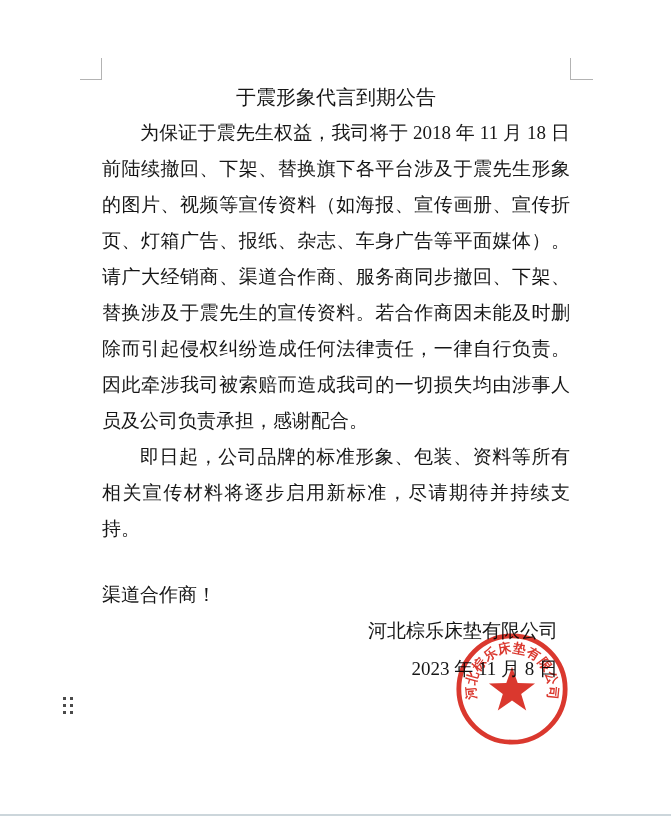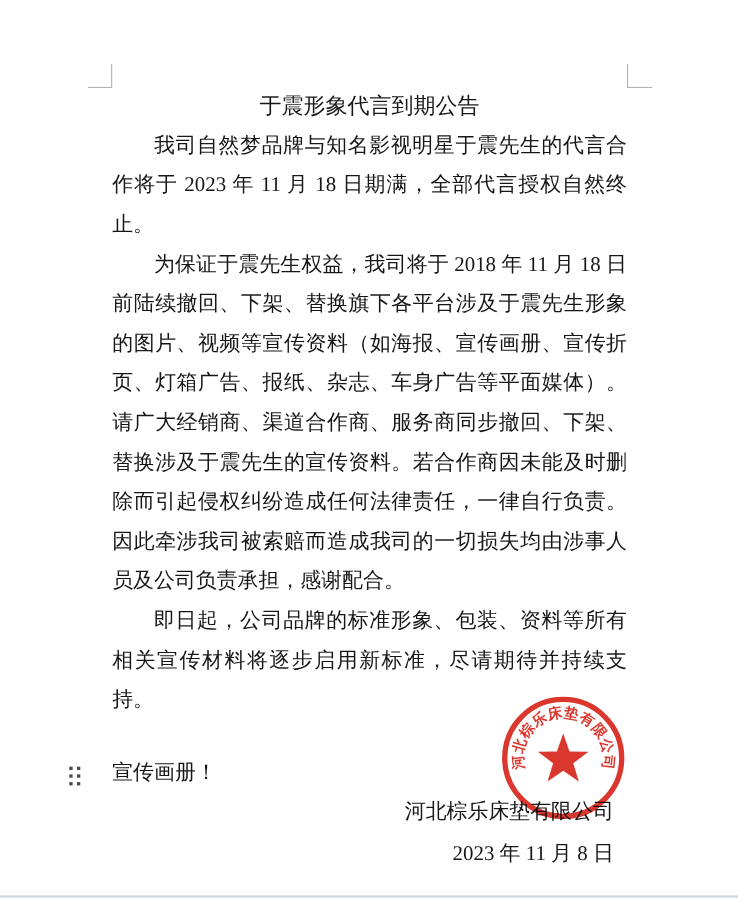--- a/index.html
+++ b/index.html
@@ -49,24 +49,23 @@
 </head>
 <body>
 
 <div class="page">
 
   <div class="mark mark-tl"></div>
   <div class="mark mark-tr"></div>
 
   <div class="textarea">
     <h1 class="doc-title">于震形象代言到期公告</h1>
-    <p class="para">我司自然梦品牌与知名影视明星于震先生的代言合作将于 2023 年 11 月 18 日期满，全部代言授权自然终止。</p>
     <p class="para">为保证于震先生权益，我司将于 2018 年 11 月 18 日前陆续撤回、下架、替换旗下各平台涉及于震先生形象的图片、视频等宣传资料（如海报、宣传画册、宣传折页、灯箱广告、报纸、杂志、车身广告等平面媒体）。请广大经销商、渠道合作商、服务商同步撤回、下架、替换涉及于震先生的宣传资料。若合作商因未能及时删除而引起侵权纠纷造成任何法律责任，一律自行负责。因此牵涉我司被索赔而造成我司的一切损失均由涉事人员及公司负责承担，感谢配合。</p>
     <p class="para">即日起，公司品牌的标准形象、包装、资料等所有相关宣传材料将逐步启用新标准，尽请期待并持续支持。</p>
-    <p class="closing">宣传画册！</p>
+    <p class="closing">渠道合作商！</p>
     <p class="sig">河北棕乐床垫有限公司</p>
     <p class="sig sig-date">2023 年 11 月 8 日</p>
   </div>
 
   <div class="dots">
     <span></span>
       <span></span>
       <span></span>
       <span></span>
       <span></span>

